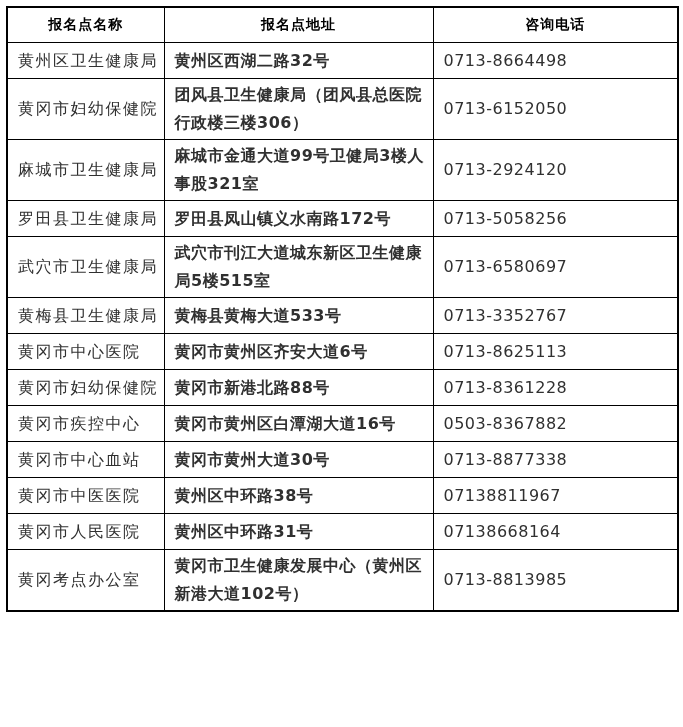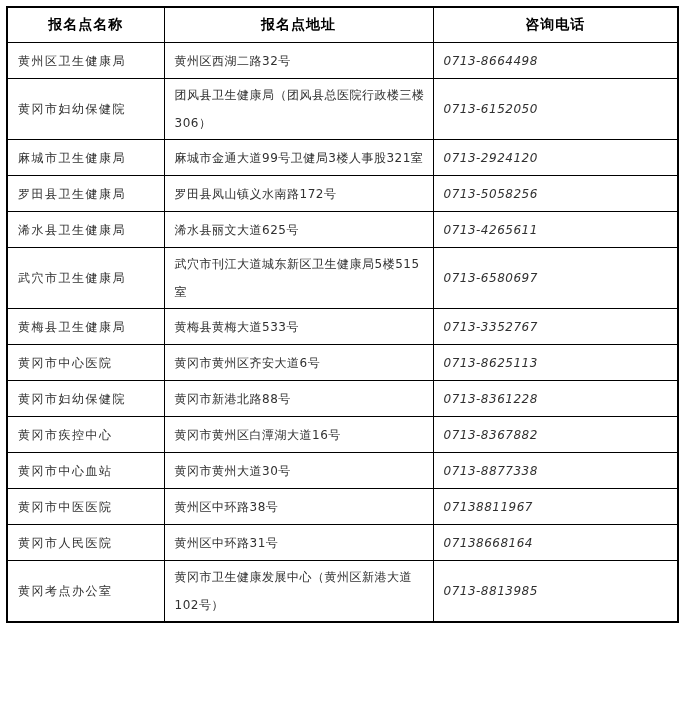--- a/index.html
+++ b/index.html
@@ -35,30 +35,30 @@
     height: 30px;
     font-size: 14px;
     font-weight: bold;
     color: #000000;
     text-align: center;
     letter-spacing: 1px;
     padding: 2px;
   }
   table.reg-table td {
     height: 31px; 
-    font-size: 12px;
+    font-size: 16px;
     color: #303030;
     line-height: 28px;
     padding: 2px 4px 2px 10px;
     text-align: left;
     word-break: break-word;
   }
   td.col-name    { letter-spacing: 1.5px; padding-left: 9px; }
-  td.col-address { letter-spacing: 0.5px; }
-  td.col-phone   { letter-spacing: 0.5px; font-style: italic; }
+  td.col-address { letter-spacing: 0.5px; font-weight: bold; }
+  td.col-phone   { letter-spacing: 0.5px; }
 </style>
 </head>
 <body>
 
 <div class="page">
   <table class="reg-table">
     <colgroup>
       <col style="width:157px">
       <col style="width:269px">
       <col style="width:245px">
@@ -90,25 +90,20 @@
     <td class="col-phone">0713-2924120</td>
   </tr>
 
   <tr>
     <td class="col-name">罗田县卫生健康局</td>
     <td class="col-address">罗田县凤山镇义水南路172号</td>
     <td class="col-phone">0713-5058256</td>
   </tr>
 
 
-  <tr>
-    <td class="col-name">浠水县卫生健康局</td>
-    <td class="col-address">浠水县丽文大道625号</td>
-    <td class="col-phone">0713-4265611</td>
-  </tr>
 
 
   <tr>
     <td class="col-name">武穴市卫生健康局</td>
     <td class="col-address">武穴市刊江大道城东新区卫生健康局5楼515室</td>
     <td class="col-phone">0713-6580697</td>
   </tr>
 
   <tr>
     <td class="col-name">黄梅县卫生健康局</td>
@@ -124,21 +119,21 @@
 
   <tr>
     <td class="col-name">黄冈市妇幼保健院</td>
     <td class="col-address">黄冈市新港北路88号</td>
     <td class="col-phone">0713-8361228</td>
   </tr>
 
   <tr>
     <td class="col-name">黄冈市疾控中心</td>
     <td class="col-address">黄冈市黄州区白潭湖大道16号</td>
-    <td class="col-phone">0713-8367882</td>
+    <td class="col-phone">0503-8367882</td>
   </tr>
 
   <tr>
     <td class="col-name">黄冈市中心血站</td>
     <td class="col-address">黄冈市黄州大道30号</td>
     <td class="col-phone">0713-8877338</td>
   </tr>
 
 
   <tr>

